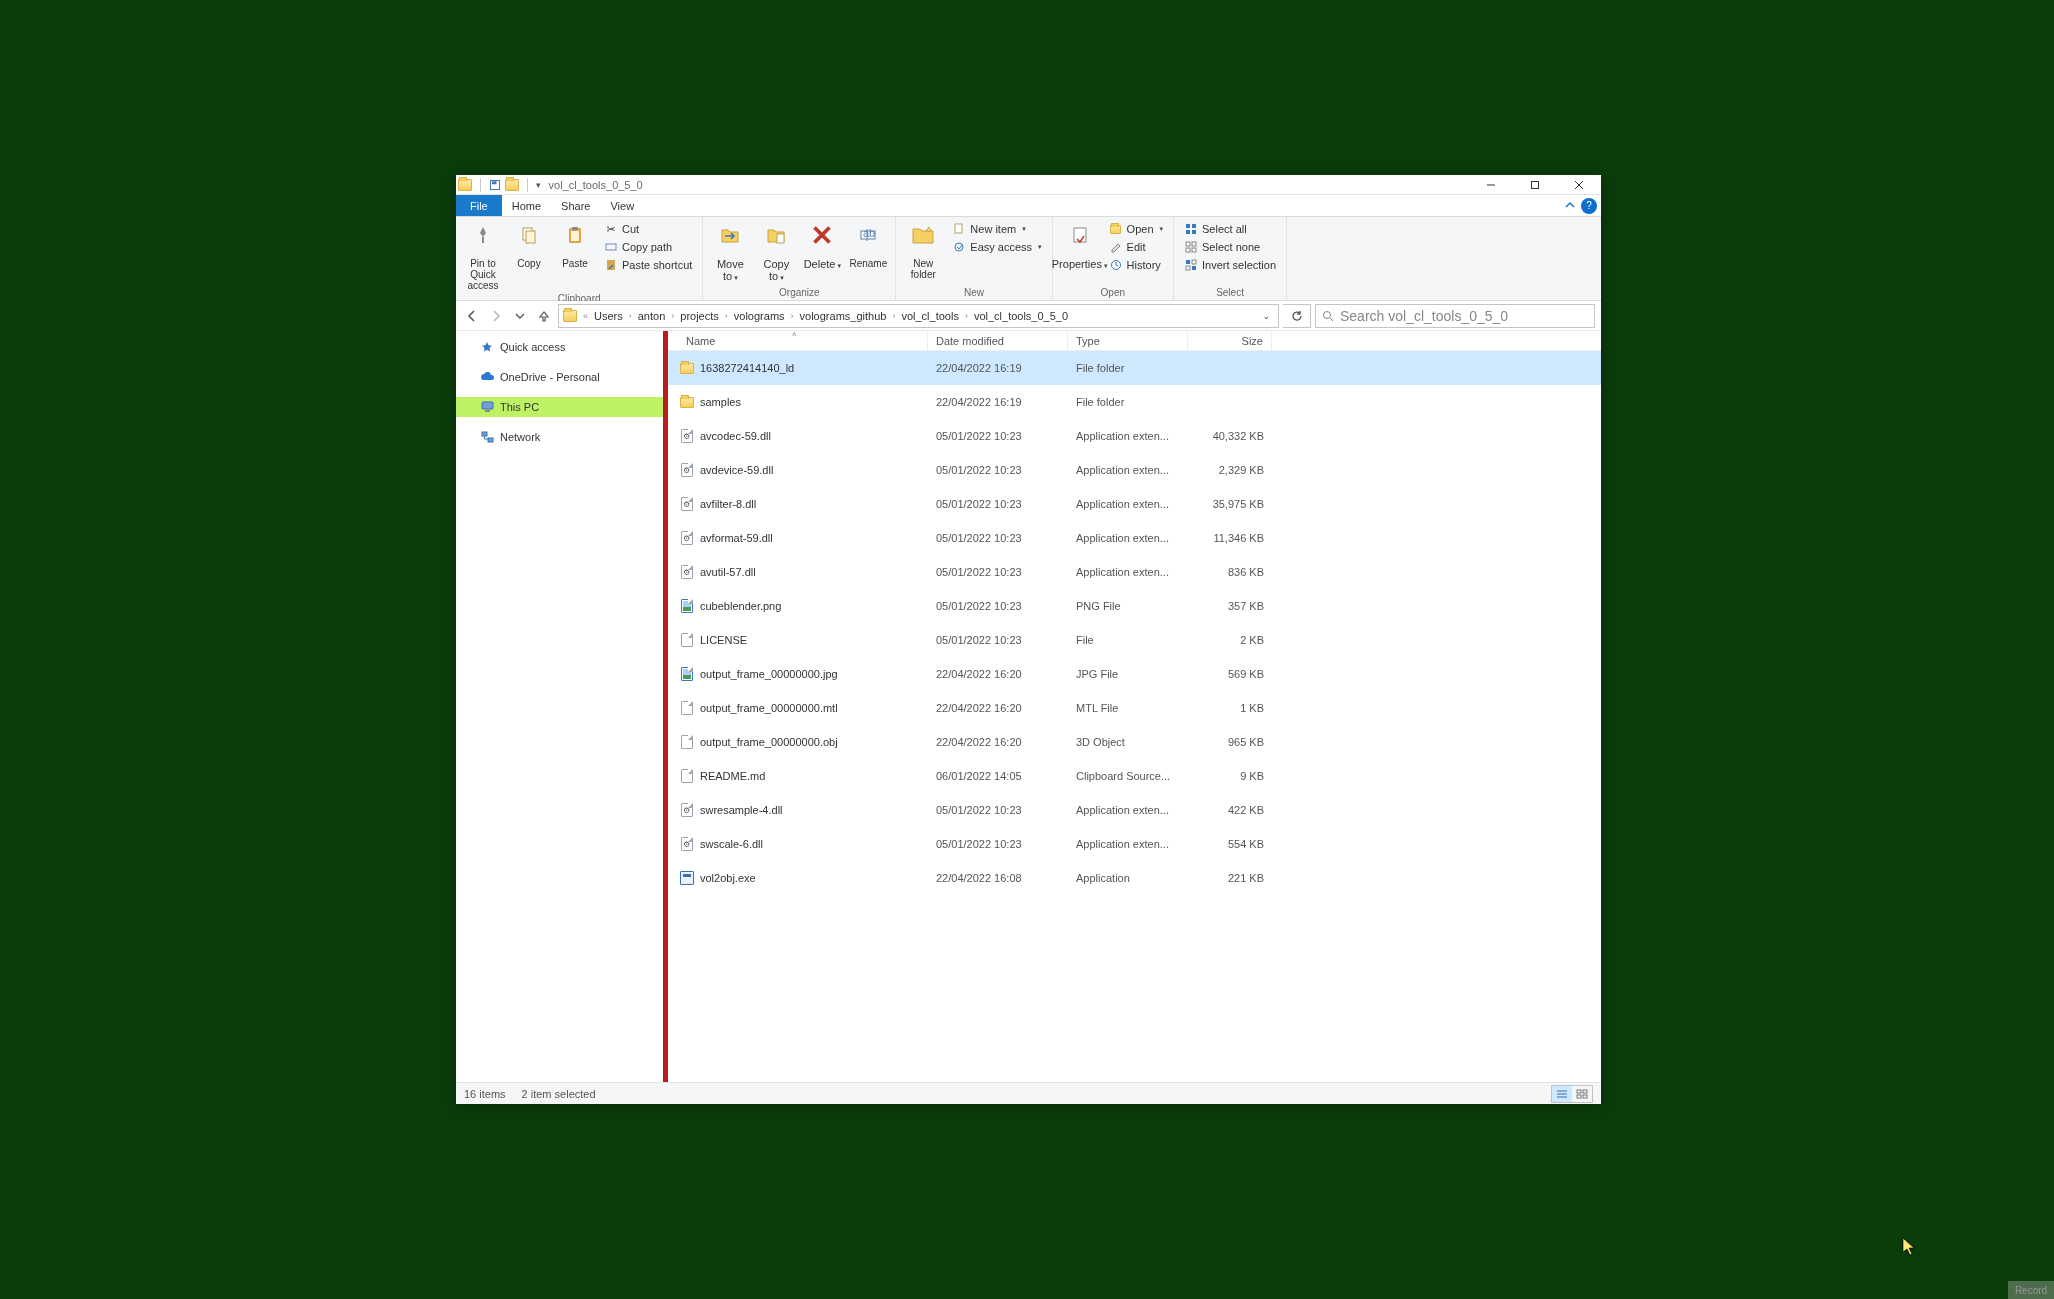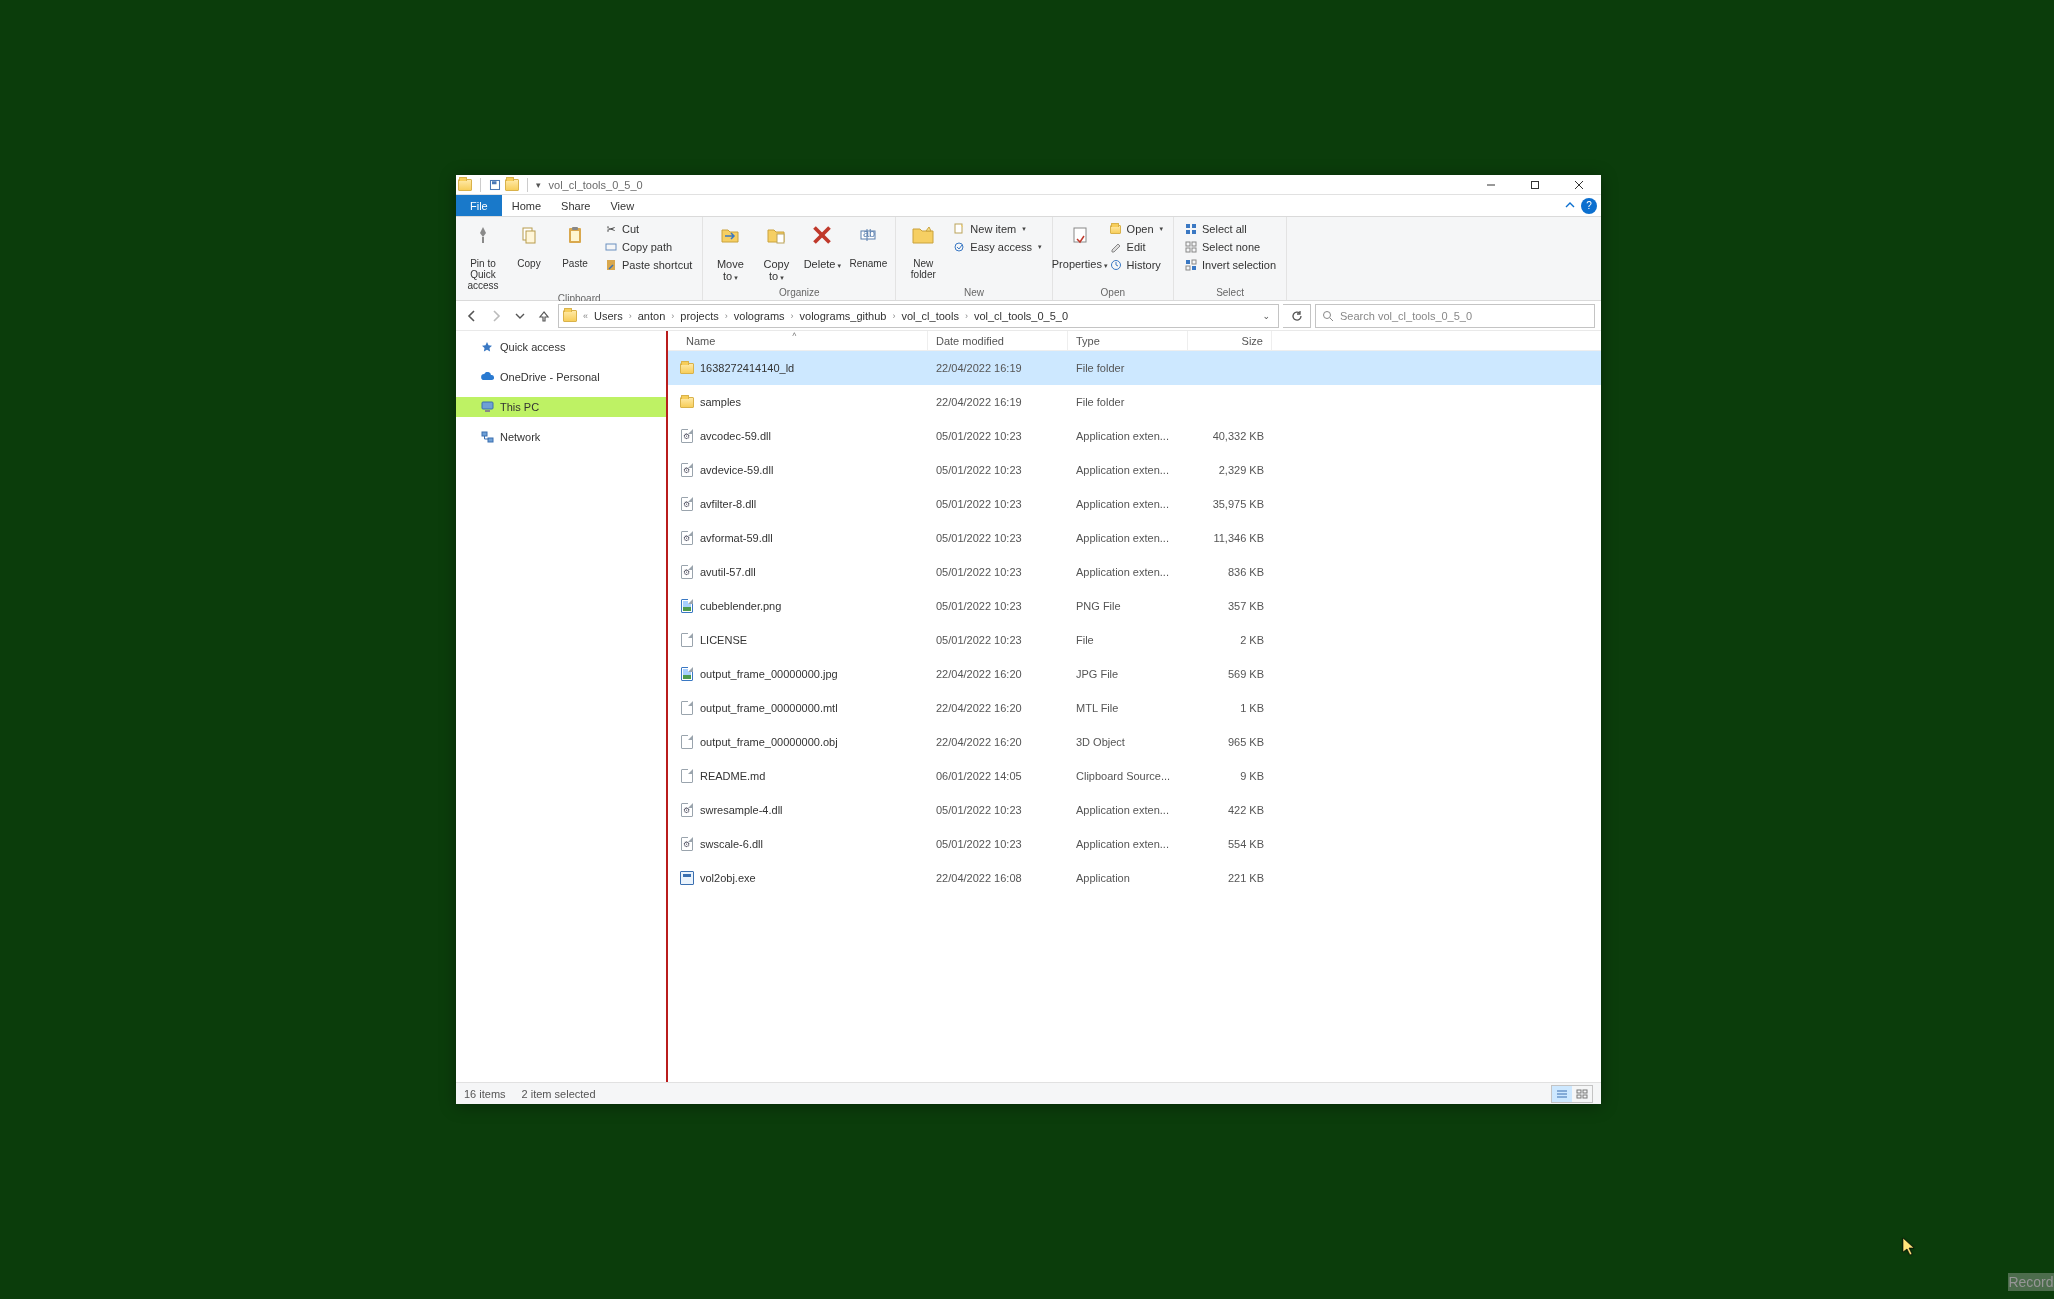--- a/index.html
+++ b/index.html
@@ -48,26 +48,26 @@
   .addrrow { height: 30px; background:#fff; display:flex; align-items:center; gap:4px; padding: 3px 6px; border-bottom: 1px solid #e9e9e9; }
   .navarrow { width:20px; height:20px; display:flex;align-items:center;justify-content:center; color:#666; }
   .navarrow.disabled { color:#bbb; }
   .crumbs { flex: 1; height: 24px; border:1px solid #c4c4c4; display:flex; align-items:center; padding: 0 2px; background:#fff; gap:0; }
   .crumb { display:flex; align-items:center; padding: 0 4px; color:#333; }
   .crumb-sep { color:#888; padding: 0 2px; font-size:9px; }
   .crumbs .folder-ico{ margin: 0 4px 0 2px;}
   .crumbs-drop { margin-left:auto; padding:0 6px; color:#555; font-size:9px;}
   .refresh { width:28px; height:24px; border:1px solid #c4c4c4; border-left:none; display:flex;align-items:center;justify-content:center; color:#555;}
   .searchbox { width: 280px; height:24px; border:1px solid #c4c4c4; display:flex; align-items:center; padding:0 6px; color:#777; gap:6px;}
-  .searchbox input { border:none; outline:none; flex:1; font-size:11px; color:#333;}
+  .searchbox input { border:none; outline:none; flex:1; font-size:14px; color:#333;}
   .searchbox input::placeholder { color:#888; }
 
   
   .body { flex:1; display:flex; min-height:0; }
-  .sidebar { width: 212px; border-right:2px solid #b91c1c; padding: 6px 0; }
+  .sidebar { width: 212px; border-right:5px solid #b91c1c; padding: 6px 0; }
   .side-item { display:flex; align-items:center; gap:6px; padding: 3px 10px 3px 24px; color:#333; }
   .side-item.selected { background:#bef264; }
   .side-item .sicon { width:14px; height:14px; display:inline-flex; align-items:center; justify-content:center; }
   .side-gap { height: 10px; }
 
   .listarea { flex:1; display:flex; flex-direction:column; min-width:0; }
   .colheaders { height: 20px; border-bottom: 1px solid #eee; display:flex; align-items:center; color:#555; position:relative; }
   .colh { padding: 0 8px; border-right: 1px solid #eee; height:100%; display:flex; align-items:center; }
   .col-name { width: 260px; padding-left: 18px; position:relative;}
   .col-date { width: 140px; }
@@ -96,21 +96,21 @@
   
   .statusbar { height:22px; border-top:1px solid #e1e1e1; background:#f5f6f7; display:flex; align-items:center; padding: 0 8px; gap: 16px; color:#555; }
   .statusbar .spacer { flex:1; }
   .viewbtns { display:flex; border:1px solid #c4c4c4; }
   .viewbtn { width:20px; height:16px; display:flex; align-items:center; justify-content:center; color:#555;}
   .viewbtn.active { background:#cde8ff; }
 
   .cursor { position:absolute; left: 1902px; top: 1237px; width:14px; height:20px; }
   .cursor svg { filter: drop-shadow(0 0 1px rgba(0,0,0,.5)); }
 
-  .record-peek { position:absolute; right:0; bottom:8px; width:46px; height:18px; background: rgba(200,200,200,.35); color:#969696; font-size:14px; display:flex; align-items:center; justify-content:center; }
+  .record-peek { position:absolute; right:0; bottom:0; width:46px; height:18px; background: rgba(200,200,200,.35); color:#969696; font-size:10px; display:flex; align-items:center; justify-content:center; }
 </style>
 </head>
 <body>
 
 <div class="desktop">
 
   <div class="window">
 
     <div class="titlebar">
       <div class="tb-icons">

